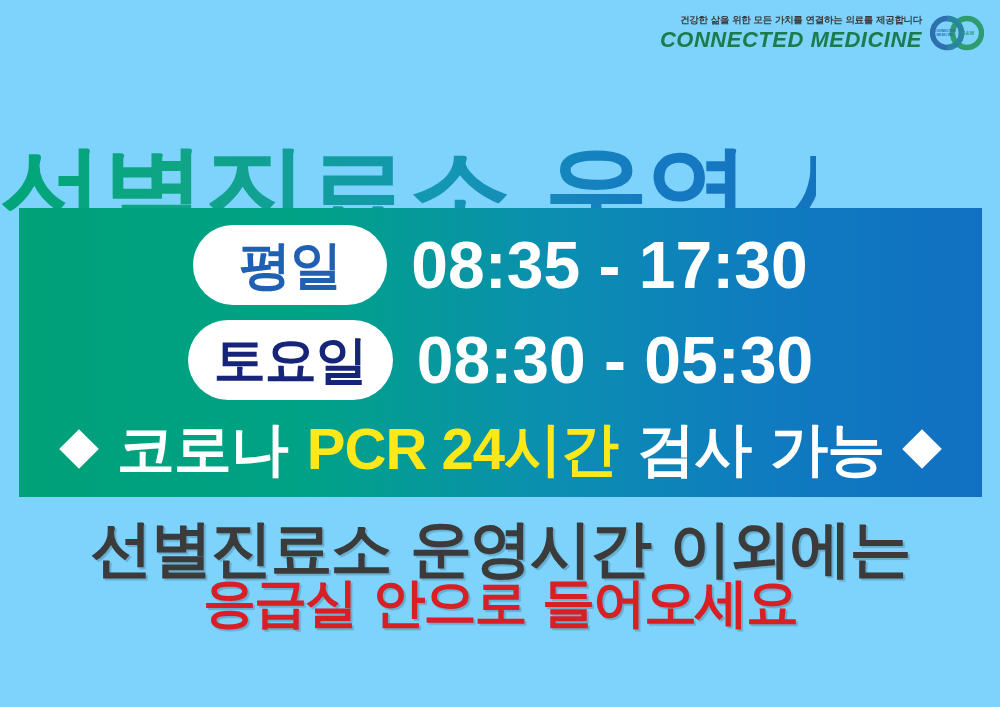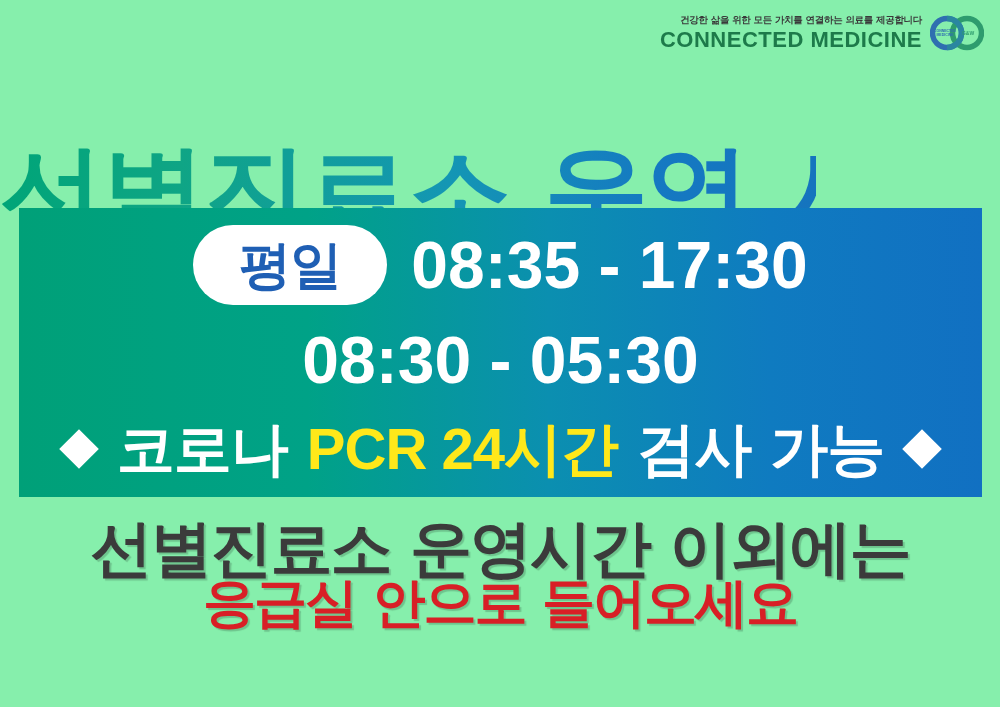--- a/index.html
+++ b/index.html
@@ -8,21 +8,21 @@
     padding: 0;
     background: #ffffff;
   }
   body {
     font-family: "DejaVu Sans", "Liberation Sans", sans-serif;
   }
   .poster {
     position: relative;
     width: 1000px;
     height: 707px;
-    background: #86efac;
+    background: #7dd3fc;
     overflow: hidden;
     box-sizing: border-box;
   }
 
   
   .brand {
     position: absolute;
     top: 10px;
     right: 16px;
     display: flex;
@@ -43,20 +43,21 @@
     margin-bottom: 5px;
     white-space: nowrap;
   }
   .brand-name {
     font-size: 22px;
     font-weight: bold;
     color: #1d7a4a;
     letter-spacing: 0.5px;
     white-space: nowrap;
     font-family: "Liberation Sans", sans-serif;
+    font-style: italic;
   }
   .brand-logo {
     width: 54px;
     height: 46px;
     flex: 0 0 auto;
   }
 
   
   .title {
     position: absolute;
@@ -211,20 +212,23 @@
   <div class="panel">
 
     <div class="hours-row">
       <div class="day-pill pill-weekday">
         <span class="day-pill-label">평일</span>
       </div>
       <div class="hours-time">08:35 - 17:30</div>
     </div>
 
     <div class="hours-row">
+      <div class="day-pill pill-saturday">
+        <span class="day-pill-label">토요일</span>
+      </div>
       <div class="hours-time">08:30 - 05:30</div>
     </div>
 
     <div class="pcr-row">
       <span class="diamond"></span>
       <div class="pcr-text">
         <span>코로나 </span><span class="pcr-highlight">PCR 24시간</span><span> 검사 가능</span>
       </div>
       <span class="diamond"></span>
     </div>

